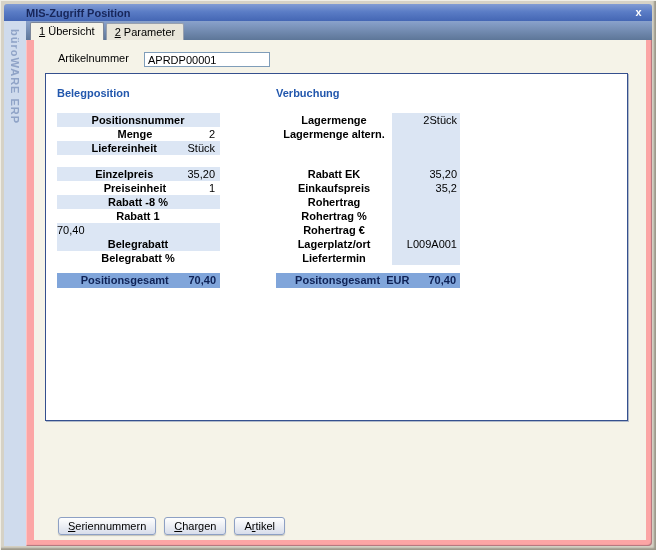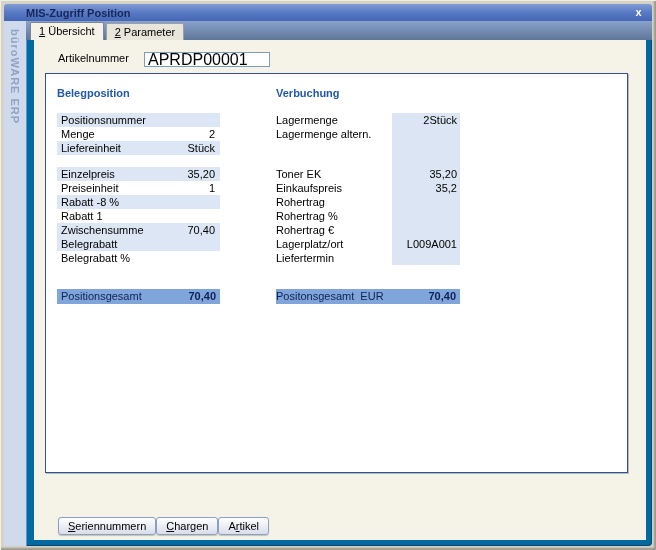--- a/index.html
+++ b/index.html
@@ -37,21 +37,21 @@
   .brand-text {
     position: absolute; top: 8px; left: 50%;
     transform: translateX(-50%);
     writing-mode: vertical-rl;
     white-space: nowrap;
     font-weight: bold; font-size: 11px; letter-spacing: 1px;
     color: #8fa3c7;
   }
   .frame {
     flex: 1;
-    background: #0369a1;
+    background: #fca5a5;
     display: flex; flex-direction: column;
     border-radius: 0 0 4px 0;
     box-shadow: inset 1px 1px 0 rgba(255,255,255,.35), inset -1px -1px 1px rgba(0,0,30,.3);
   }
   .tabstrip {
     height: 19px;
     background: linear-gradient(180deg, #8aa2cc 0%, #5d7698 100%);
     display: flex; align-items: flex-end;
     padding-left: 4px;
   }
@@ -71,65 +71,65 @@
     margin: 0 6px 6px 8px;
     display: flex; flex-direction: column;
   }
   .fields { padding: 12px 0 0 24px; }
   .field-row { display: flex; align-items: flex-start; height: 17px; }
   .field-label { width: 86px; color: #000; }
   .field-input {
     height: 15px;
     border: 1px solid #7f9db9;
     background: #fff;
-    font-family: inherit; font-size: 16px;
+    font-family: inherit; font-size: 11px;
     padding: 0 3px;
   }
   .w1 { width: 126px; } .w2 { width: 293px; }
   .panel {
     margin: 4px 18px 0 11px;
-    height: 400px;
+    height: 348px;
     background: #ffffff;
     border: 1px solid #35508e;
     position: relative;
     box-shadow: 1px 1px 0 rgba(53,80,142,.35);
   }
   .col { position: absolute; top: 13px; }
   .col-left  { left: 11px;  width: 163px; }
   .col-right { left: 230px; width: 184px; }
   .col-title { color: #2257ad; font-weight: bold; height: 14px; margin-bottom: 12px; white-space: nowrap; }
   .row { height: 14px; line-height: 14px; display: flex; }
   .row.shaded { background: #dce6f4; }
-  .lbl { flex: 1; font-weight: normal; white-space: nowrap; padding-left: 4px; }
+  .lbl { flex: 1; font-weight: bold; white-space: nowrap; padding-left: 4px; text-align: center; }
   .col-right .lbl { padding-left: 0; }
   .val { padding-right: 5px; }
   .gap { height: 12px; }
   .col-right .gap { position: relative; }
   .col-right .gap::before {
     content: ""; position: absolute;
     left: 116px; width: 68px; top: 0; bottom: 0;
     background: #dbe5f3;
   }
   .vcell {
     width: 68px; display: flex;
     padding-right: 3px;
     background: #dbe5f3;
   }
   .v1 { flex: 1; text-align: right; }
   .v2 { text-align: right; }
   .total {
-    margin-top: 24px;
+    margin-top: 8px;
     height: 15px; line-height: 15px;
     background: #80a5da;
     color: #0e2256; font-weight: bold;
     display: flex;
   }
   .total .lbl { white-space: pre; }
   .total .val { padding-right: 4px; }
-  .footer { margin-top: auto; display: flex; padding: 0 0 5px 24px; }
+  .footer { margin-top: auto; display: flex; gap: 8px; padding: 0 0 5px 24px; }
   .btn {
     height: 18px;
     padding: 0 9px;
     font-family: inherit; font-size: 11px; color: #000;
     background: linear-gradient(180deg, #fefefe 0%, #e8ebf2 60%, #d8ddeb 100%);
     border: 1px solid #8da0c4;
     border-radius: 3px;
     box-shadow: 0 1px 1px rgba(0,0,0,.2);
   }
   .btn u, .tab u { text-decoration: underline; }
@@ -194,21 +194,20 @@
                 </div>
               <div class="row shaded">
                   <span class="lbl">Rabatt -8 %</span>
                   <span class="val"></span>
                 </div>
               <div class="row">
                   <span class="lbl">Rabatt 1</span>
                   <span class="val"></span>
                 </div>
               <div class="row shaded">
-                  <span class="lbl">Zwischensumme</span>
                   <span class="val">70,40</span>
                 </div>
               <div class="row shaded">
                   <span class="lbl">Belegrabatt</span>
                   <span class="val"></span>
                 </div>
               <div class="row">
                   <span class="lbl">Belegrabatt %</span>
                   <span class="val"></span>
                 </div>
@@ -238,21 +237,21 @@
                 </div>
               <div class="row">
                   <span class="lbl"></span>
                   <span class="vcell">
                     <span class="v1"></span>
                     <span class="v2"></span>
                   </span>
                 </div>
               <div class="gap"></div>
               <div class="row">
-                  <span class="lbl">Toner EK</span>
+                  <span class="lbl">Rabatt EK</span>
                   <span class="vcell">
                     <span class="v1">35,20</span>
                     <span class="v2"></span>
                   </span>
                 </div>
               <div class="row">
                   <span class="lbl">Einkaufspreis</span>
                   <span class="vcell">
                     <span class="v1">35,2</span>
                     <span class="v2"></span>

